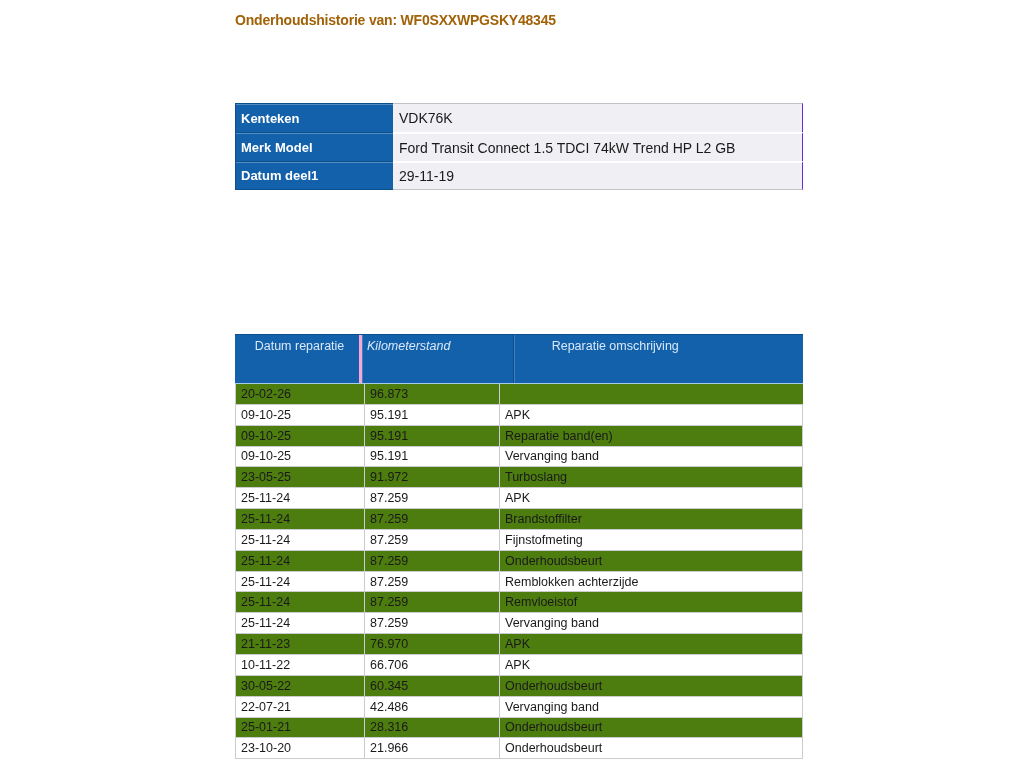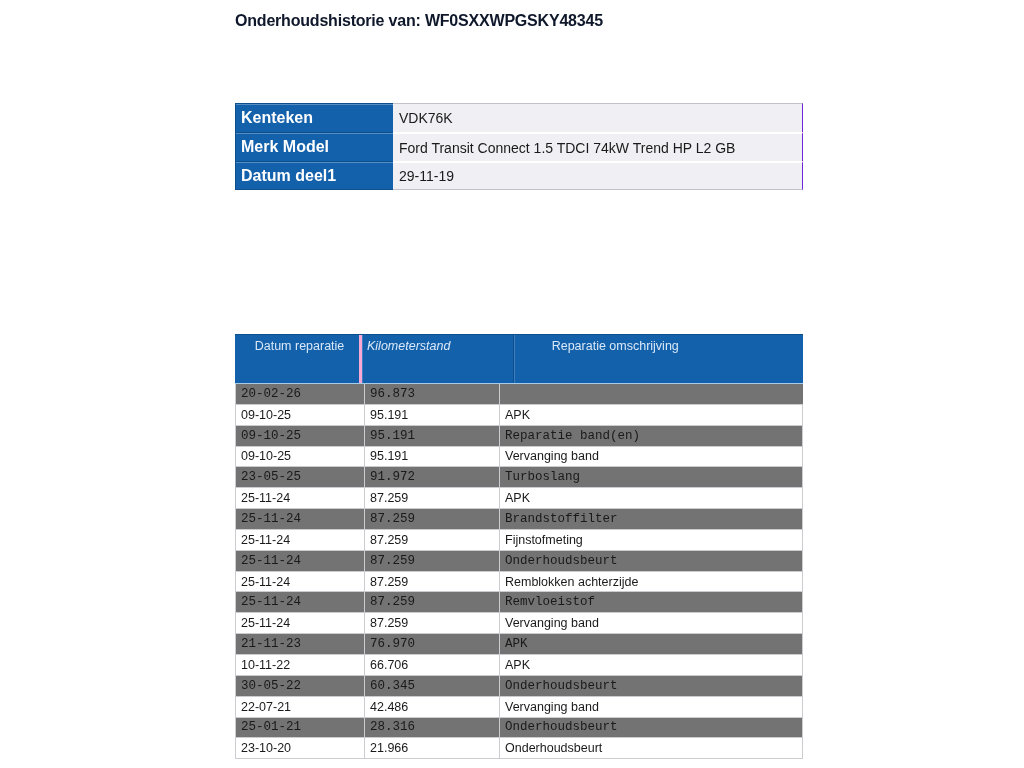--- a/index.html
+++ b/index.html
@@ -8,44 +8,44 @@
     background:#ffffff;
     font-family:"Liberation Sans", sans-serif;
     position:relative;
     overflow:hidden;
     color:#1a1a1a;
   }
 
   .page-title{
     position:absolute;
     left:235px;top:12px;
-    font-size:16px;
+    font-size:14px;
     font-weight:bold;
     letter-spacing:-0.2px;
-    color:#0f172a;
+    color:#a16207;
     white-space:nowrap;
   }
 
   
   .info-table{
     position:absolute;
     left:235px;top:103px;
     width:568px;
   }
   .info-row{display:flex;height:29px;}
   .info-label{
     width:158px;
     box-sizing:border-box;
     background:#1461AB;
     border-left:1px solid #0B4F8D;
     border-top:1px solid #0B4F8D;
     box-shadow:inset 0 1px 0 rgba(255,255,255,0.28);
     color:#ffffff;
     font-weight:bold;
-    font-size:16px;
+    font-size:13px;
     display:flex;align-items:center;
     padding-left:5px;
     white-space:nowrap;
   }
   .info-row:last-child .info-label{border-bottom:1px solid #0B4F8D;}
   .info-value{
     flex:1;
     box-sizing:border-box;
     background:#EFEFF4;
     border-right:1px solid #6d28d9;
@@ -84,21 +84,21 @@
   .hcell.h2{width:161px;border-left:3px solid #f9a8d4;box-shadow:inset 1px 0 0 #3D7EC1;font-style:italic;}
   .hcell.h3{width:303px;border-left:1px solid #0B4F8D;box-shadow:inset 1px 0 0 #3D7EC1;padding-left:38px;}
 
   .hrow{
     display:flex;
     height:20.85px;
     box-sizing:border-box;
     border-bottom:1px solid #CBCBD0;
     background:#ffffff;
   }
-  .hrow.stripe{background:#737373;font-family:Liberation Mono, monospace;}
+  .hrow.stripe{background:#4d7c0f;}
   .hrow .c{
     box-sizing:border-box;
     display:flex;align-items:center;
     padding-left:5px;
     font-size:12.5px;
     color:#1a1a1a;
     white-space:nowrap;
     overflow:hidden;
   }
   .hrow .c1{width:130px;border-left:1px solid #CBCBD0;border-right:1px solid #CBCBD0;}

